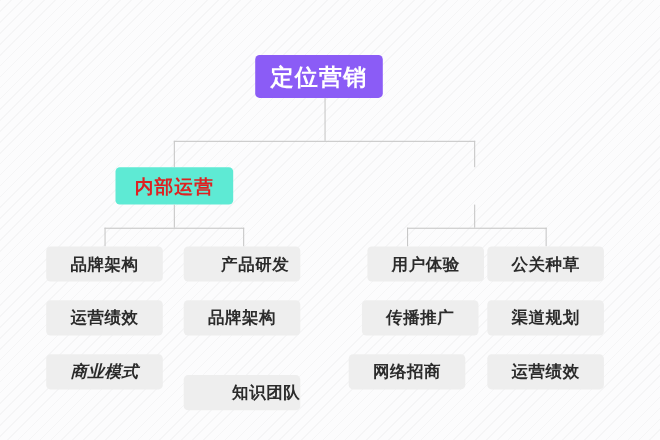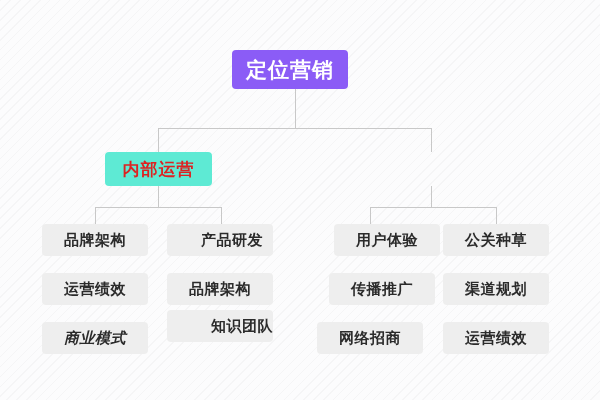--- a/index.html
+++ b/index.html
@@ -102,21 +102,21 @@
   <div class="connector v-line" style="left:370px; top:207px; height:17px;"></div>
   <div class="connector v-line" style="left:496px; top:207px; height:17px;"></div>
 
   <div class="node node-leaf" style="left:42px;  top:224px;">品牌架构</div>
   <div class="node node-leaf" style="left:167px; top:224px;padding-left:24px;">产品研发</div>
 
   <div class="node node-leaf" style="left:42px;  top:273px;">运营绩效</div>
   <div class="node node-leaf" style="left:167px; top:273px;">品牌架构</div>
 
   <div class="node node-leaf" style="left:42px;  top:322px;font-style:italic;">商业模式</div>
-  <div class="node node-leaf" style="left:167px; top:310px;padding-left:44px;">知识团队</div>
+  <div class="node node-leaf" style="left:167px; top:341px;padding-left:44px;">知识团队</div>
 
   <div class="node node-leaf" style="left:334px; top:224px;">用户体验</div>
   <div class="node node-leaf" style="left:443px; top:224px;font-family:Liberation Serif, serif;">公关种草</div>
 
   <div class="node node-leaf" style="left:317px; top:273px;margin-left:12px;">传播推广</div>
   <div class="node node-leaf" style="left:317px; top:322px;">网络招商</div>
 
   <div class="node node-leaf" style="left:443px; top:273px;">渠道规划</div>
   <div class="node node-leaf" style="left:443px; top:322px;">运营绩效</div>
 

